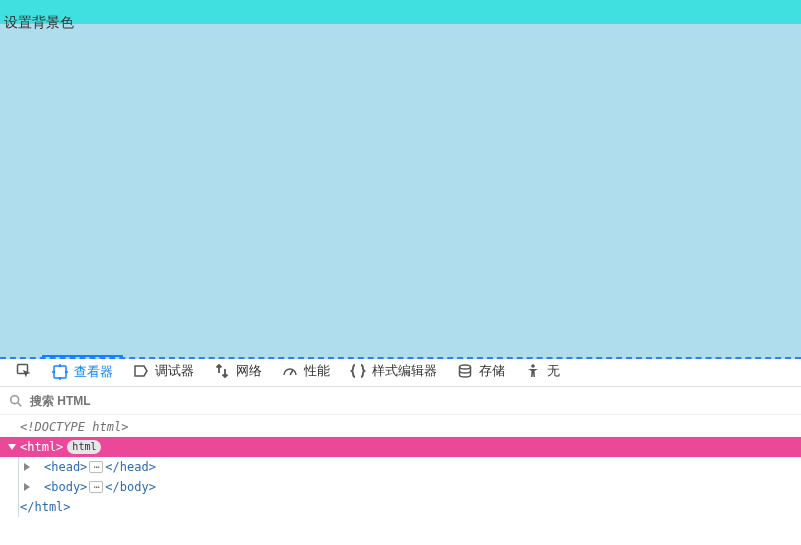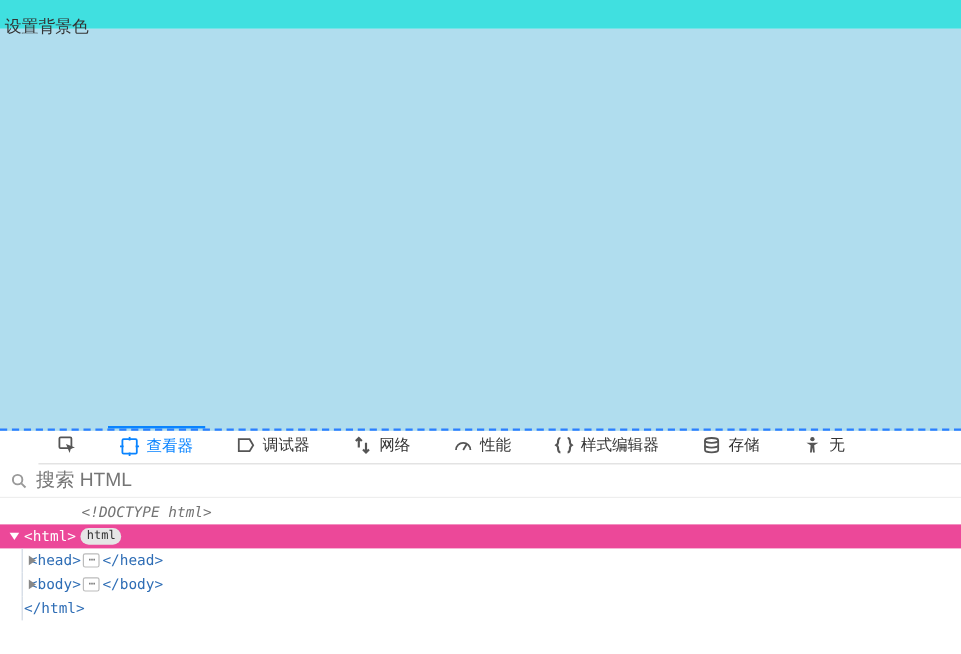--- a/index.html
+++ b/index.html
@@ -1,38 +1,38 @@
 <!DOCTYPE html>
 <html><head>
 <meta charset="utf-8">
 <style>
 * { margin: 0; padding: 0; box-sizing: border-box; }
 body { font-family: -apple-system, "Segoe UI", Arial, sans-serif; font-size: 13px; width: 801px; height: 545px; overflow: hidden; background: #fff; }
 .page-top { height: 355px; }
 .title-bar { height: 20px; background: #40E0E0; color: #333; font-size: 14px; padding: 12px 4px; line-height: 20px; }
 .page-body { height: 335px; background: #B0DDEE; border-bottom: 2px dashed #2a7fff; }
 .devtools { height: 190px; display: flex; flex-direction: column; }
-.tabs { display: flex; align-items: center; height: 32px; border-bottom: 1px solid #ddd; padding: 0 6px; gap: 16px; margin-left: 32px; }
+.tabs { display: flex; align-items: center; height: 32px; border-bottom: 1px solid #ddd; padding: 0 6px; gap: 0; }
 .tab { display: flex; align-items: center; gap: 6px; padding: 0 10px; height: 32px; color: #333; cursor: pointer; font-size: 13px; white-space: nowrap; }
 .tab.active { color: #0a84ff; border-top: 2px solid #0a84ff; }
 .tab-icon { display: inline-flex; align-items: center; justify-content: center; width: 16px; height: 16px; }
 .search-row { display: flex; align-items: center; height: 28px; border-bottom: 1px solid #eee; padding: 0 8px; gap: 6px; color: #888; }
-.search-row input { border: none; outline: none; font-size: 16px; flex: 1; color: #15803d; background: transparent; }
+.search-row input { border: none; outline: none; font-size: 12px; flex: 1; color: #15803d; background: transparent; font-weight: bold; }
 .tree { font-family: Consolas, Menlo, monospace; font-size: 12px; line-height: 20px; padding: 2px 0; }
 .tree-line { display: flex; align-items: center; padding: 0 4px 0 20px; height: 20px; position: relative; }
 .tree-line.sel { background: #ec4899; color: #fff; }
 .triangle { position: absolute; left: 8px; width: 0; height: 0; }
 .tri-down { border-left: 4px solid transparent; border-right: 4px solid transparent; border-top: 6px solid #888; }
 .tri-down.sel-t { border-top-color: #fff; }
 .tri-right { border-top: 4px solid transparent; border-bottom: 4px solid transparent; border-left: 6px solid #888; }
-.indent1 { padding-left: 24px; }
+.indent1 { padding-left: 44px; }
 .indent1 .triangle { left: 24px; }
 .tag { color: #2e6db5; }
 .tree-line.sel .tag { color: #fff; }
-.doctype { color: #737373; font-style: italic; margin-left: 48px; }
+.doctype { color: #737373; font-style: italic; }
 .event-badge { background: #e6e6e6; color: #333; font-size: 10px; padding: 0 5px; border-radius: 7px; margin-left: 4px; line-height: 14px; }
 .ellipsis-badge { display: inline-flex; align-items: center; justify-content: center; width: 14px; height: 12px; border: 1px solid #bbb; border-radius: 2px; margin: 0 2px; font-size: 9px; letter-spacing: -0.5px; background: #fff; color: #666; }
 .guide { position: absolute; left: 18px; top: 0; bottom: 0; width: 1px; background: #cfd8e3; }
 svg { display: block; }
 </style>
 </head>
 <body>
 
 <div class="page-top">
   <div class="title-bar">

